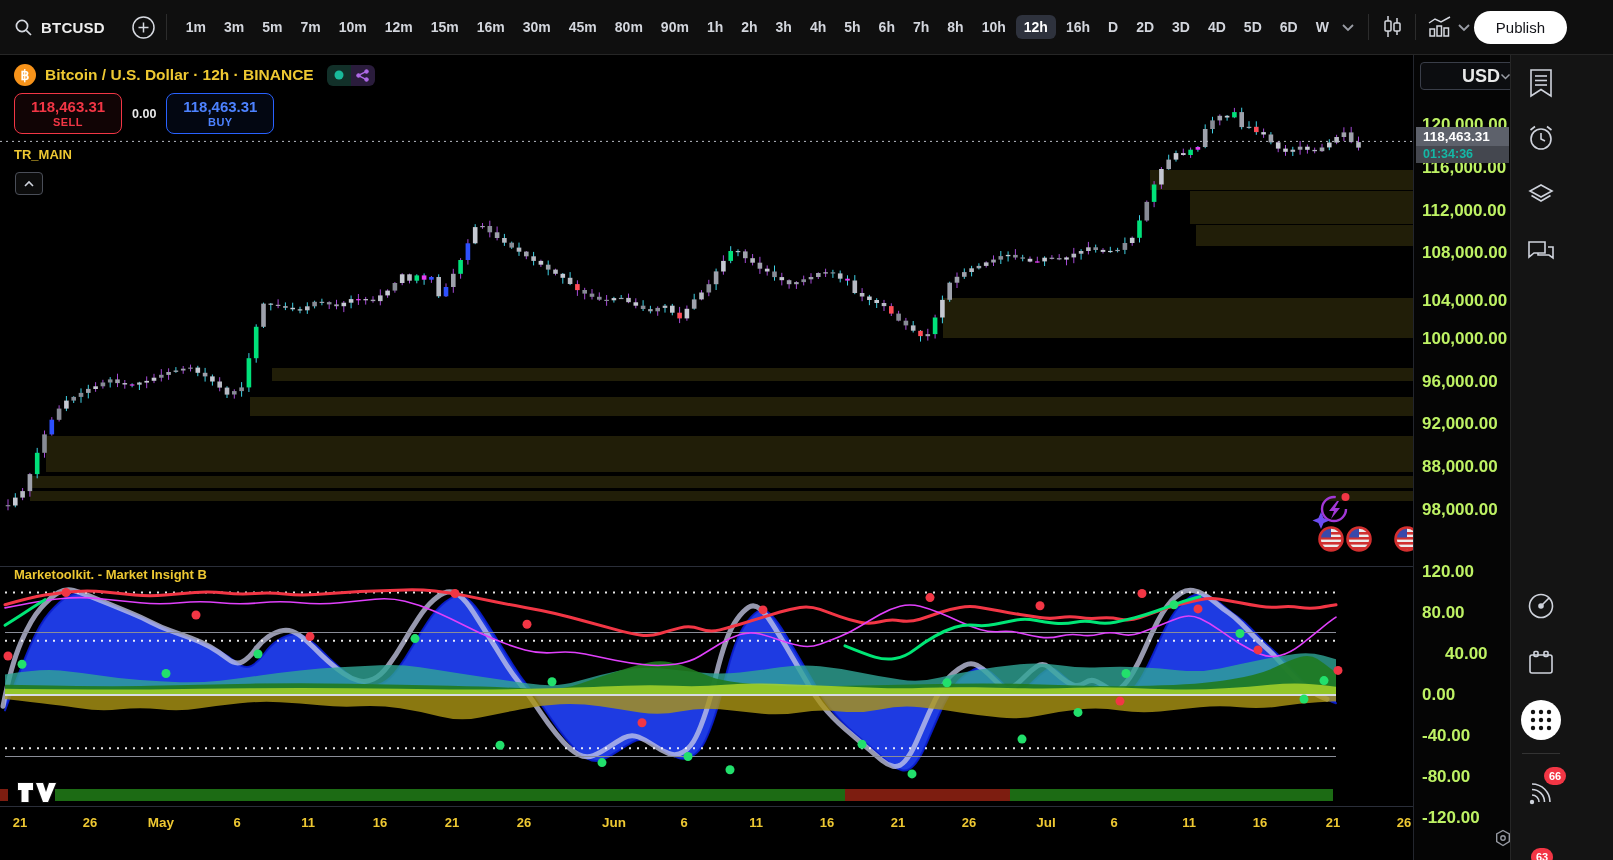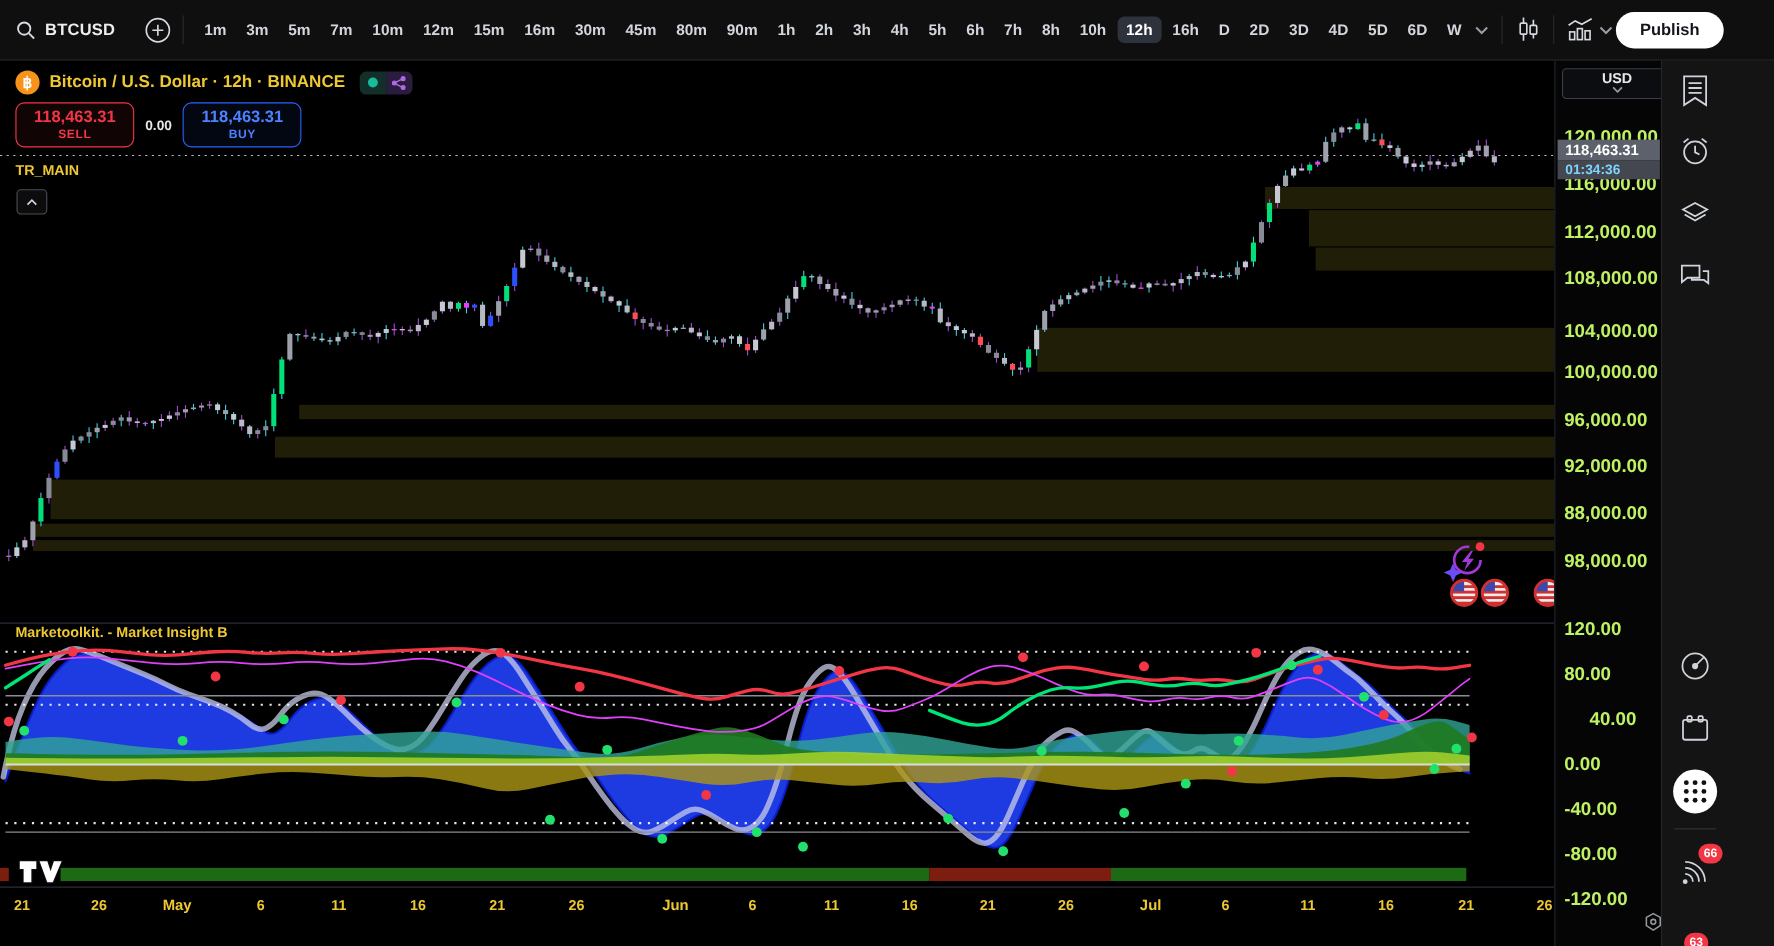--- a/index.html
+++ b/index.html
@@ -11,21 +11,21 @@
   .tb-ico{display:flex;align-items:center;justify-content:center;color:#d6d9e0;}
   #symbol-btn{display:flex;align-items:center;gap:8px;margin-left:14px;color:#ededed;
               font-size:15px;font-weight:700;letter-spacing:.2px;cursor:pointer;}
   #plus-btn{margin-left:26px;cursor:pointer;}
   .vdiv{width:1px;height:26px;background:#2c2c2c;margin:0 10px;}
   #tf-row{display:flex;align-items:flex-end;}
   .tf{padding:4px 8px;margin:0 1px;color:#d3d6dd;font-size:14px;font-weight:600;border-radius:6px;cursor:pointer;white-space:nowrap;}
   .tf.active{background:#2e323d;color:#fff;}
   .chev{display:flex;align-items:center;justify-content:center;width:20px;cursor:pointer;}
   #publish-btn{margin-left:auto;margin-right:46px;background:#fff;color:#14151a;font-size:15px;
-               font-weight:700;padding:8px 22px;border-radius:20px;cursor:pointer;}
+               font-weight:400;padding:8px 22px;border-radius:20px;cursor:pointer;}
   
   #chart-svg{position:absolute;left:0;top:0;z-index:1;}
   #sym-row{position:absolute;left:14px;top:64px;display:flex;align-items:center;gap:9px;z-index:6;}
   #btc-logo{width:22px;height:22px;border-radius:50%;background:#f7931a;color:#fff;font-weight:700;
             font-size:14px;display:flex;align-items:center;justify-content:center;}
   #sym-title{color:#eec832;font-size:15.5px;font-weight:700;}
   #toggle-pill{width:24px;height:21px;border-radius:6px 0 0 6px;background:#123029;display:flex;align-items:center;justify-content:center;cursor:pointer;}
   #share-pill{width:24px;height:21px;border-radius:0 6px 6px 0;background:#2a1c3c;display:flex;align-items:center;justify-content:center;cursor:pointer;}
   #trade-row{position:absolute;left:14px;top:93px;display:flex;align-items:center;gap:7px;z-index:6;}
   .trade-btn{width:106px;border-radius:8px;text-align:center;padding:4px 0 5px 0;cursor:pointer;}
@@ -40,25 +40,25 @@
   #osc-title{position:absolute;left:14px;top:567px;color:#eec832;font-size:13px;font-weight:700;z-index:6;}
   
   #time-axis{position:absolute;left:0;top:806px;width:1413px;height:54px;z-index:5;}
   .tlabel{position:absolute;top:9px;transform:translateX(-50%);color:#eec832;font-size:13px;font-weight:700;}
   .tlabel.month{font-size:13.5px;}
   
   #price-axis{position:absolute;left:1413px;top:55px;width:100px;height:805px;background:#050505;
               border-left:1px solid #23262e;box-sizing:border-box;z-index:6;}
   .plabel{position:absolute;left:8px;transform:translateY(-50%);color:#bef264;font-size:17px;font-weight:700;white-space:nowrap;}
   #usd-box{position:absolute;left:6px;top:7px;width:82px;height:26px;border:1px solid #3a3e49;border-radius:4px;
-           color:#e8e8e8;font-size:13px;font-weight:600;display:flex;align-items:center;justify-content:flex-start;
-           padding:0 8px;cursor:pointer;background:#0c0d10;flex-direction:column;}
+           color:#e8e8e8;font-size:18px;font-weight:600;display:flex;align-items:center;justify-content:flex-end;
+           padding:0 8px;cursor:pointer;background:#0c0d10;}
   #price-tag{position:absolute;left:2px;top:72px;width:93px;z-index:7;}
   #price-tag .pt-price{background:#5d616b;color:#fff;font-size:13.5px;font-weight:700;padding:2px 0 2px 7px;}
-  #price-tag .pt-count{background:#44474f;color:#7dd3fc;font-size:12.5px;font-weight:600;padding:1px 0 2px 7px;}
+  #price-tag .pt-count{background:#44474f;color:#14b8a6;font-size:12.5px;font-weight:600;padding:1px 0 2px 7px;}
   #axis-gear{position:absolute;left:78px;top:772px;cursor:pointer;}
   
   #right-toolbar{position:absolute;left:1510px;top:55px;width:103px;height:805px;background:#141414;
                  border-left:1px solid #262626;box-sizing:border-box;z-index:6;}
   .rt-ico{position:absolute;left:30px;transform:translate(-50%,-50%);cursor:pointer;}
   #rt-divider{position:absolute;left:11px;top:698px;width:38px;height:1px;background:#333;}
   .badge{position:absolute;background:#f23645;color:#fff;font-size:11px;font-weight:700;border-radius:10px;
          min-width:22px;height:18px;display:flex;align-items:center;justify-content:center;}
 </style>
 </head>

